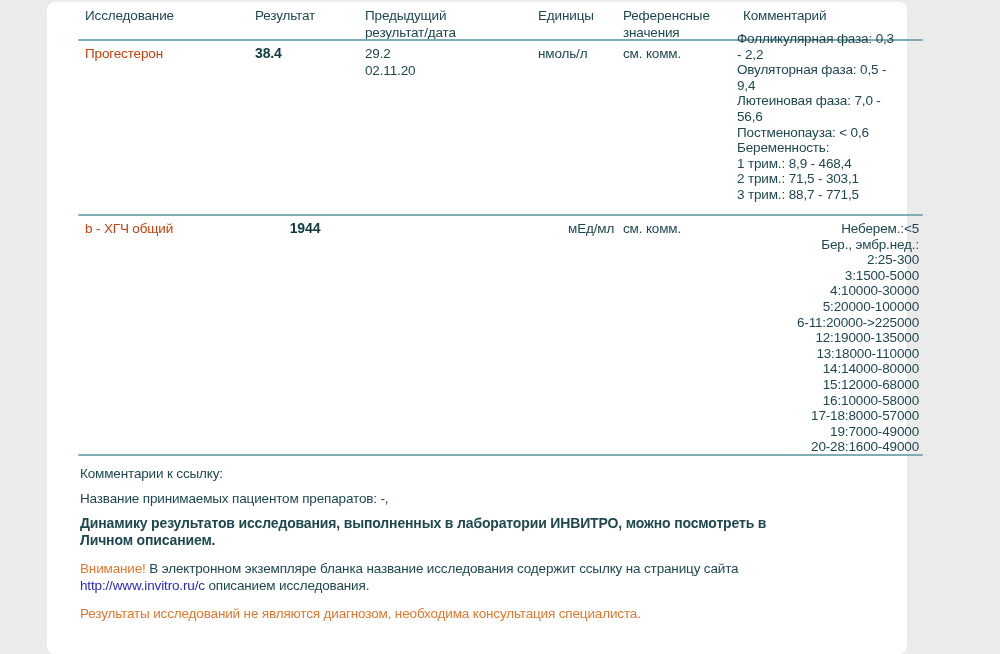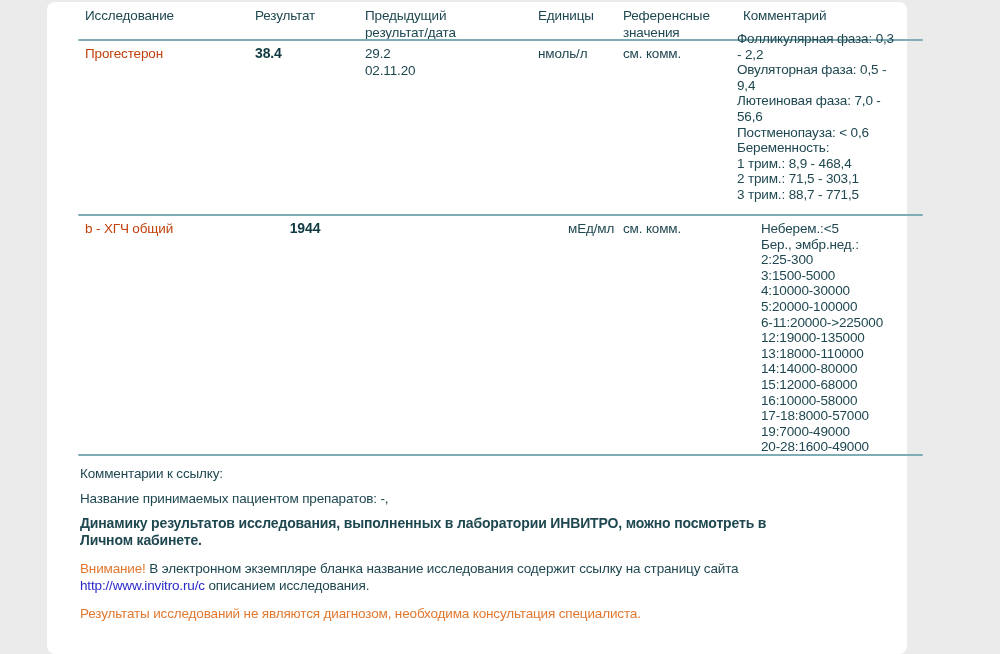--- a/index.html
+++ b/index.html
@@ -84,21 +84,21 @@
   </div>
 
   <div class="rule" style="top:212px;"></div>
 
   <div>
     <div class="cell test-name" style="left:38px;  top:219px; width:165px;">b - ХГЧ общий</div>
     <div class="cell result" style="left:208px; top:219px; width:100px;text-align:center;">1944</div>
     <div class="cell prev" style="left:318px; top:219px; width:122px;"></div>
     <div class="cell" style="left:491px; top:219px; width:75px;padding-left:30px;">мЕд/мл</div>
     <div class="cell" style="left:576px; top:219px; width:98px;">см. комм.</div>
-    <div class="cell" style="left:714px; top:219px; width:200px;">
+    <div class="cell" style="left:672px; top:219px; width:200px;text-align:right;">
         <div class="line">Неберем.:&lt;5</div>
         <div class="line">Бер., эмбр.нед.:</div>
         <div class="line">2:25-300</div>
         <div class="line">3:1500-5000</div>
         <div class="line">4:10000-30000</div>
         <div class="line">5:20000-100000</div>
         <div class="line">6-11:20000-&gt;225000</div>
         <div class="line">12:19000-135000</div>
         <div class="line">13:18000-110000</div>
         <div class="line">14:14000-80000</div>
@@ -111,21 +111,21 @@
   </div>
 
   <div class="rule" style="top:452px;"></div>
 
   <div class="para footer-plain" style="left:33px; top:464px; width:850px;">Комментарии к ссылку:</div>
 
   <div class="para footer-plain" style="left:33px; top:489px; width:850px;">Название принимаемых пациентом препаратов: -,</div>
 
   <div class="para footer-bold" style="left:33px; top:513px; width:860px;">
       <div class="line">Динамику результатов исследования, выполненных в лаборатории ИНВИТРО, можно посмотреть в</div>
-      <div class="line">Личном кабинете.</div>
+      <div class="line">Личном описанием.</div>
     </div>
 
   <div class="para footer-plain" style="left:33px; top:559px; width:860px;">
     <div class="line"><span class="orange">Внимание!</span><span> В электронном экземпляре бланка название исследования содержит ссылку на страницу сайта</span></div>
     <div class="line"><span class="link">http://www.invitro.ru/с</span><span> описанием исследования.</span></div>
   </div>
 
   <div class="para footer-plain orange" style="left:33px; top:604px; width:860px;">Результаты исследований не являются диагнозом, необходима консультация специалиста.</div>
 
 </div>

